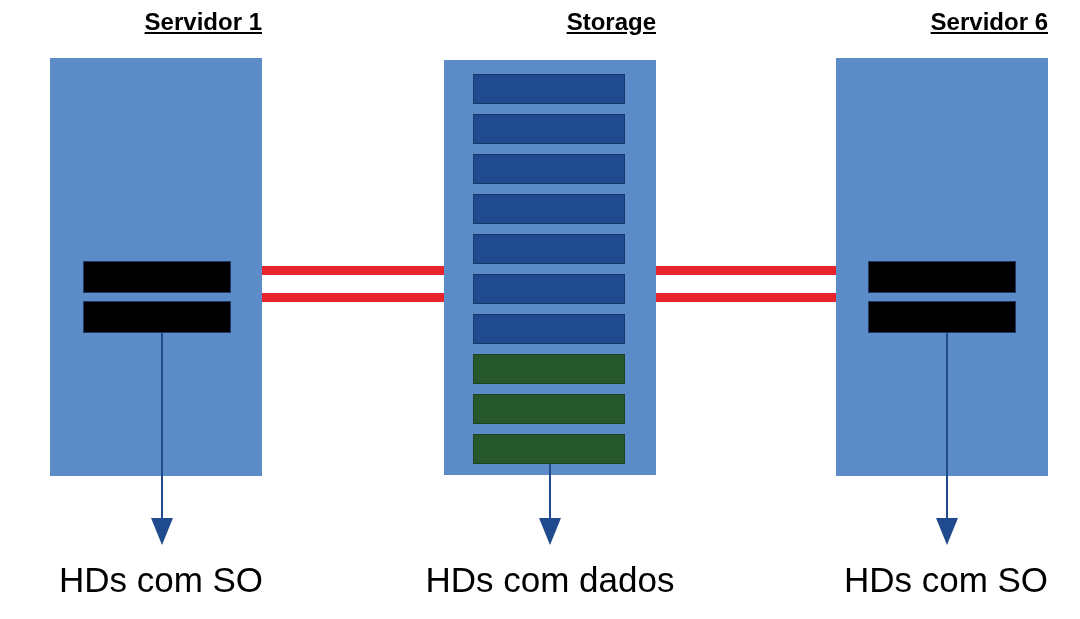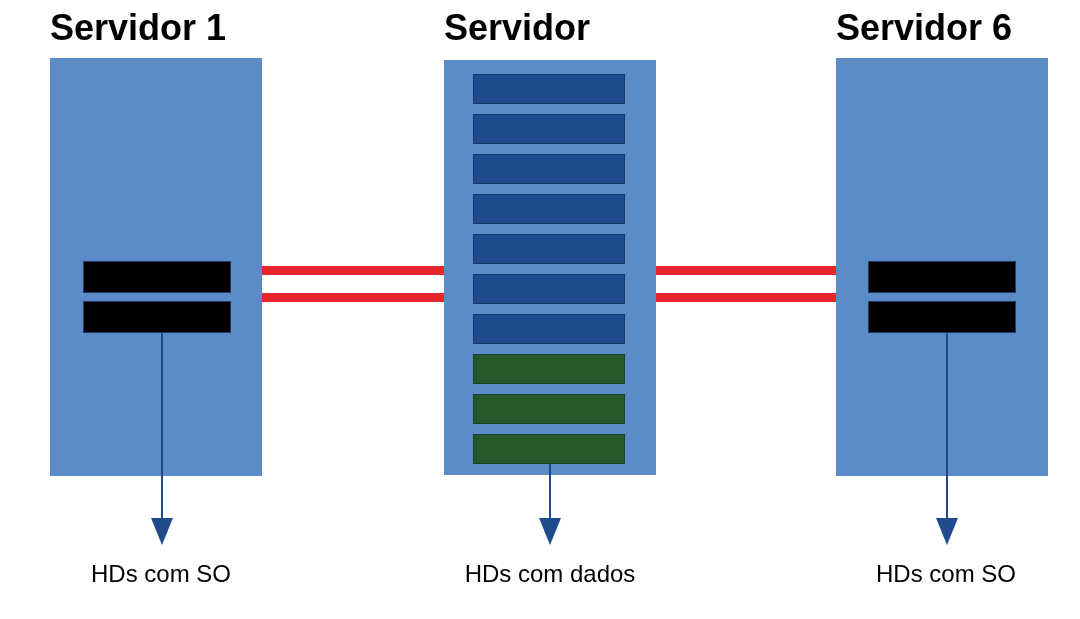--- a/index.html
+++ b/index.html
@@ -12,26 +12,27 @@
     width: 1080px;
     height: 619px;
     background: #ffffff;
     overflow: hidden;
     font-family: "Liberation Sans", sans-serif;
   }
 
   
   .node-title {
     position: absolute;
-    font-size: 36px;
+    font-size: 24px;
     font-weight: bold;
     color: #000000;
-    text-align: left;
+    text-align: right;
     line-height: 1;
     white-space: nowrap;
+    text-decoration: underline;
   }
 
   
   .chassis {
     position: absolute;
     background: #5b8cc8;
   }
 
   
   .bay {
@@ -69,21 +70,21 @@
     width: 0;
     height: 0;
     border-left: 11px solid transparent;
     border-right: 11px solid transparent;
     border-top: 27px solid #1f4b8e;
   }
 
   
   .caption {
     position: absolute;
-    font-size: 24px;
+    font-size: 35px;
     font-weight: normal;
     color: #000000;
     text-align: center;
     line-height: 1;
     white-space: nowrap;
   }
 </style>
 </head>
 <body>
 
@@ -94,21 +95,21 @@
   <div class="chassis" style="left:50px; top:58px; width:212px; height:418px;"></div>
 
   <div class="bay os" style="left:83px; top:261px; width:148px; height:32px;"></div>
   <div class="bay os" style="left:83px; top:301px; width:148px; height:32px;"></div>
 
   <div class="callout" style="left:161px; top:333px; height:192px;"></div>
   <div class="arrowhead" style="left:151px; top:518px;"></div>
 
   <div class="caption" style="left:0px; top:562px; width:322px;">HDs com SO</div>
 
-  <div class="node-title" style="left:444px; top:10px; width:212px;">Servidor</div>
+  <div class="node-title" style="left:444px; top:10px; width:212px;">Storage</div>
 
   <div class="chassis" style="left:444px; top:60px; width:212px; height:415px;"></div>
 
   <div class="bay data-blue" style="left:473px; top:74px; width:152px; height:30px;"></div>
   <div class="bay data-blue" style="left:473px; top:114px; width:152px; height:30px;"></div>
   <div class="bay data-blue" style="left:473px; top:154px; width:152px; height:30px;"></div>
   <div class="bay data-blue" style="left:473px; top:194px; width:152px; height:30px;"></div>
   <div class="bay data-blue" style="left:473px; top:234px; width:152px; height:30px;"></div>
   <div class="bay data-blue" style="left:473px; top:274px; width:152px; height:30px;"></div>
   <div class="bay data-blue" style="left:473px; top:314px; width:152px; height:30px;"></div>

